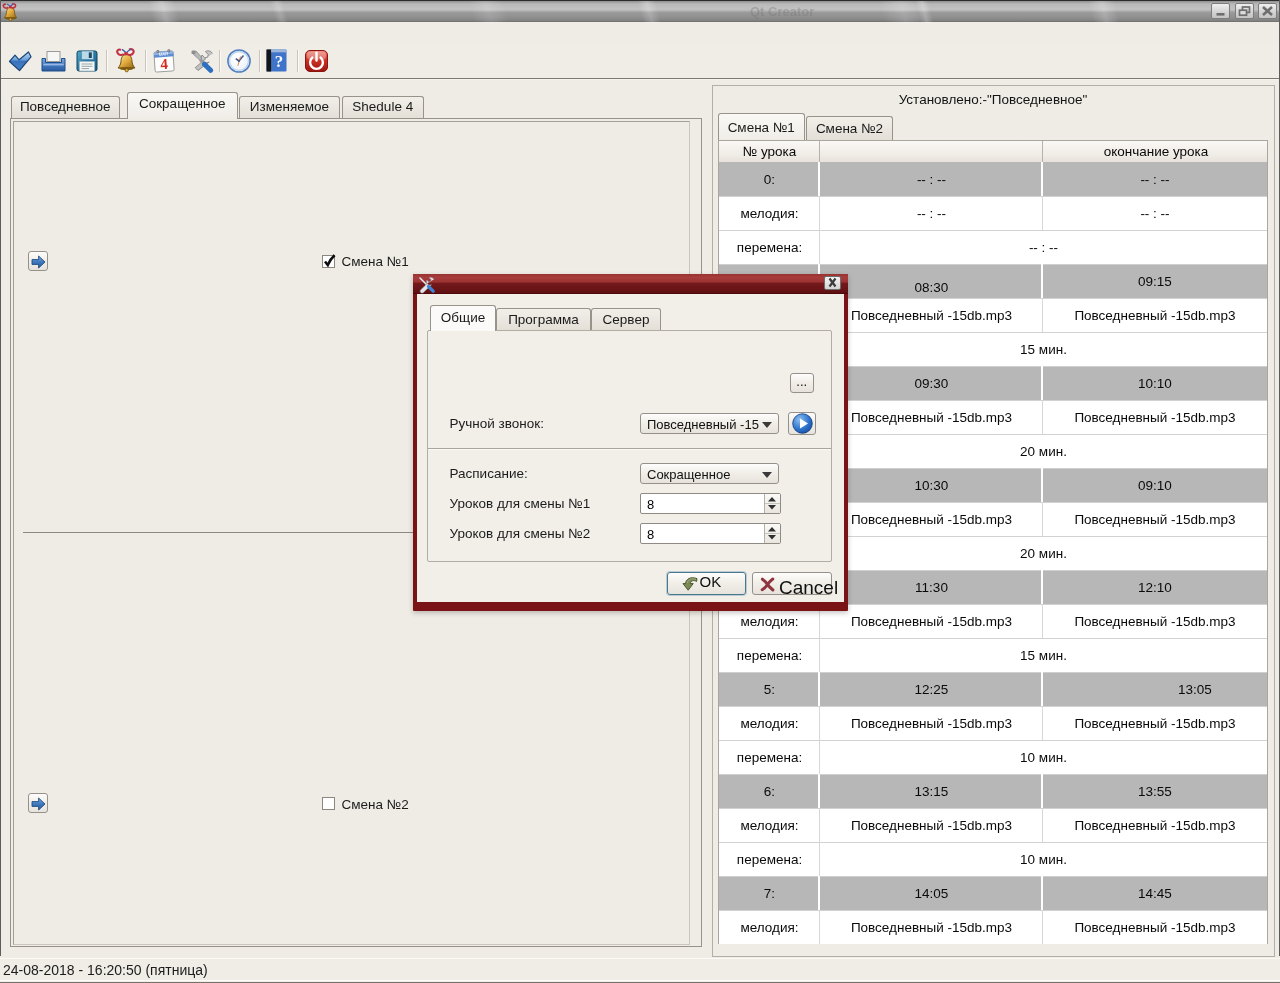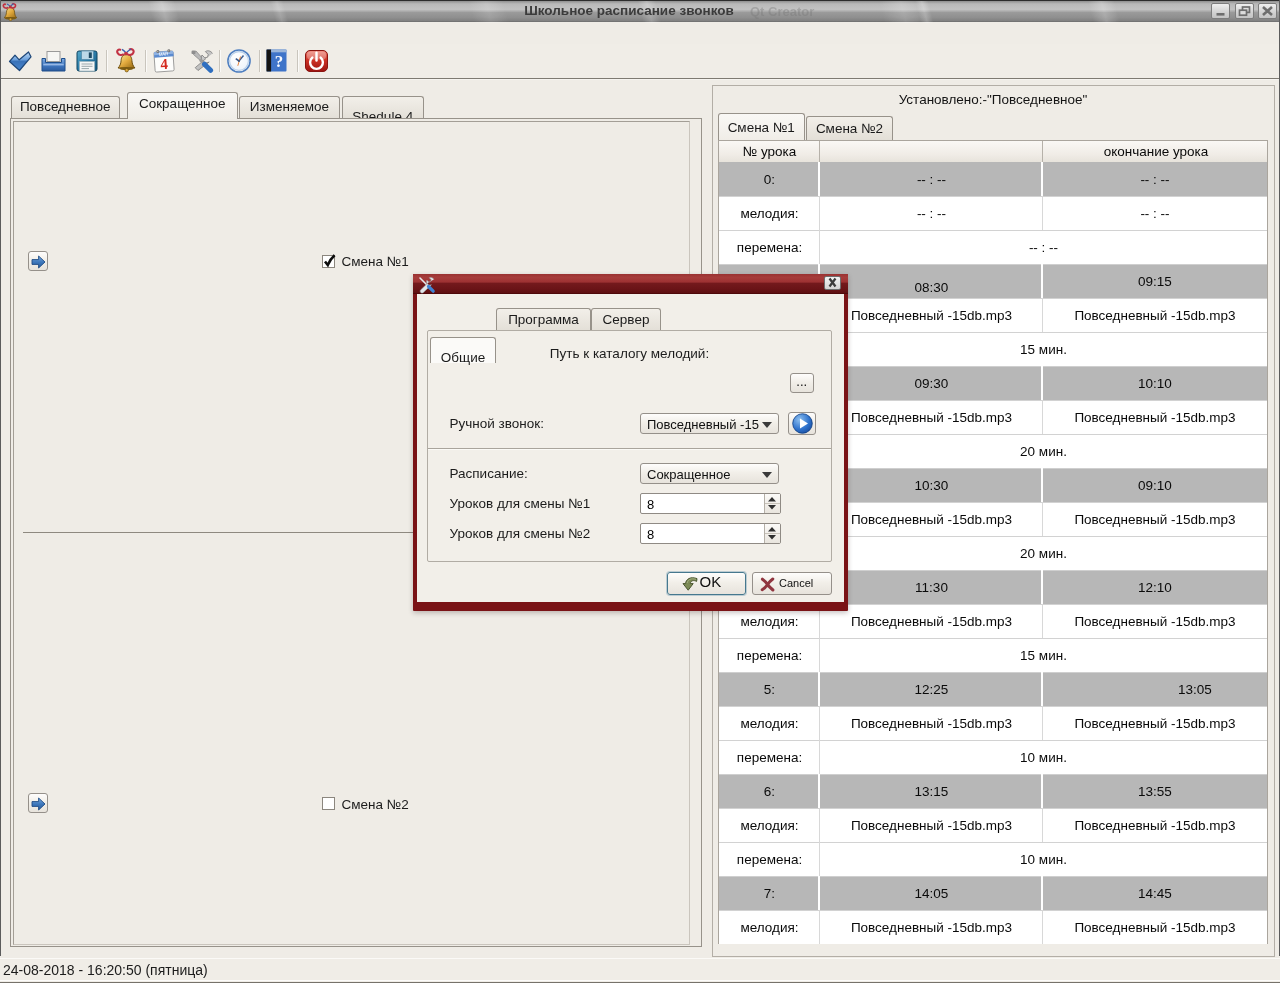--- a/index.html
+++ b/index.html
@@ -54,21 +54,20 @@
           <stop offset="1" stop-color="#9a6a14"></stop>
         </linearGradient>
       </defs>
 <path d="M8.5 4.5 C5.6 4.5 4.6 7 4.45 9.3 C4.3 11.6 3.5 13.6 2.3 14.8 L14.7 14.8 C13.5 13.6 12.7 11.6 12.55 9.3 C12.4 7 11.4 4.5 8.5 4.5 Z" fill="url(#gold)" stroke="#6d4e0e" stroke-width="0.8"></path>
 <ellipse cx="8.5" cy="15.3" rx="5.6" ry="1.2" fill="#7d5c12"></ellipse>
 <circle cx="8.5" cy="16.4" r="1.3" fill="#d9a83a" stroke="#6d4e0e" stroke-width="0.6"></circle>
 <path d="M4 1.5 C2 .5 .8 2 1.6 3.6 C2.4 5.2 4.6 5.6 6.2 4.4 M10 1.2 C12 .2 14 1.4 13.4 3.2 C12.8 5 10.6 5.4 9 4.4" fill="none" stroke="#c03040" stroke-width="1.6"></path>
 <path d="M5 1 C6.8 2 8.2 2.6 8.4 4.2 M11.5 .8 C9.8 1.8 8.6 2.6 8.4 4.2" fill="none" stroke="#3a5fae" stroke-width="1.1"></path>
 <circle cx="8.3" cy="4" r="1.4" fill="#c03040"></circle>
     </svg>
-<div id="title-text" class="abs">Школьное расписание звонков</div>
 <div id="qtghost" class="abs">Qt Creator</div>
 <div class="winbtn abs" style="left:1211px;">
       <svg width="17" height="14" viewBox="0 0 17 14" style="position:absolute;left:0;top:0;">
         <rect x="4.5" y="9" width="8" height="2.6" fill="#6e6e6e"></rect>
       </svg>
     </div>
 <div class="winbtn abs" style="left:1235px;">
       <svg width="17" height="14" viewBox="0 0 17 14" style="position:absolute;left:0;top:0;">
         <rect x="6.5" y="3" width="7" height="5.4" fill="none" stroke="#6e6e6e" stroke-width="1.7"></rect>
         <rect x="3.5" y="6.2" width="7" height="5" fill="#dcdcdc" stroke="#6e6e6e" stroke-width="1.7"></rect>
@@ -194,21 +193,21 @@
 <rect x="1.5" y="1.5" width="22" height="21" rx="4.5" fill="url(#pw)" stroke="#8a1410" stroke-width="1"></rect>
 <rect x="3" y="2.5" width="19" height="8" rx="3.5" fill="#ffffff" opacity=".28"></rect>
 <path d="M8.3 8.6 A6.4 6.4 0 1 0 16.7 8.6" fill="none" stroke="#ffffff" stroke-width="2.4" stroke-linecap="round"></path>
 <path d="M12.5 3.8 L12.5 11.5" stroke="#ffffff" stroke-width="2.4" stroke-linecap="round"></path>
     </svg>
 <div id="tbline" class="abs"></div>
 <div class="abs pane" style="left:10px;top:117.5px;width:692px;height:829.5px;background:#efece6;z-index:1;"></div>
 <div class="tab" style="left:11px;top:95.5px;width:108.5px;height:23.0px;padding-top:2px;z-index:0;">Повседневное</div>
 <div class="tab active" style="left:127px;top:92px;width:110.5px;height:26.5px;padding-top:3px;z-index:3;">Сокращенное</div>
 <div class="tab" style="left:239px;top:95.5px;width:101px;height:23.0px;padding-top:2px;z-index:0;">Изменяемое</div>
-<div class="tab" style="left:341.5px;top:95.5px;width:82.5px;height:23.0px;padding-top:12px;z-index:0;">Shedule 4</div>
+<div class="tab" style="left:341.5px;top:95.5px;width:82.5px;height:23.0px;padding-top:2px;z-index:0;">Shedule 4</div>
 <div class="abs" style="left:13px;top:120.5px;width:676.5px;height:824px;border:1px solid #a39e96;border-right-color:#cac5bd;border-bottom-color:#cac5bd;box-sizing:border-box;z-index:1;"></div>
 <div class="abs" style="left:23px;top:531.5px;width:657px;height:1px;background:#8e8980;z-index:1;"></div>
 <div class="btn" style="left:28px;top:250.5px;width:20px;height:20.5px;z-index:1;">
       <svg width="15" height="14" viewBox="0 0 15 14" style="position:absolute;left:2px;top:3px;">
         <defs>
           <linearGradient id="ar0" x1="0" y1="0" x2="0" y2="1">
             <stop offset="0" stop-color="#7fb0e4"></stop>
             <stop offset=".5" stop-color="#3e78bc"></stop>
             <stop offset="1" stop-color="#2b5f9e"></stop>
           </linearGradient>
@@ -384,25 +383,24 @@
 <path d="M2 2 L10 10" stroke="#e6e9ec" stroke-width="1.6" stroke-linecap="round"></path>
 <path d="M15.8 3.4 C15 1.6 12.8 1 11.3 1.8 L13.2 3.7 L12.7 5.6 L10.8 6.1 L8.9 4.2 C8.1 5.8 8.7 7.8 10.3 8.7 C11.3 9.2 12.4 9.2 13.4 8.8 L5.4 16.4 C4.6 17.2 3.4 17.2 2.7 16.4 C2 15.7 2 14.5 2.8 13.8 L10.6 6.3" fill="#e2e6ea" stroke="#9aa2a8" stroke-width=".6"></path>
 <path d="M10.5 10.5 L15.2 15.2" stroke="#3f83d4" stroke-width="3.2" stroke-linecap="round"></path>
       </svg>
 <div class="abs" style="left:411px;top:2.5px;width:17px;height:13.5px;background:linear-gradient(180deg,#f2f2f2,#d4d4d4);border:1px solid #6e6e6e;border-radius:2px;box-sizing:border-box;">
         <svg width="15" height="11" viewBox="0 0 15 11" style="position:absolute;left:0;top:0;">
           <path d="M4.5 1.5 L10.5 9.5 M10.5 1.5 L4.5 9.5" stroke="#3c3c3c" stroke-width="2.2"></path>
         </svg>
       </div>
 <div class="abs" style="left:4.5px;top:20px;width:426.5px;height:308.5px;background:#f2efe9;"></div>
-<div class="tab active" style="left:17.5px;top:31.5px;width:66px;height:25.5px;padding-top:12px;background:#fbfaf8;font-size:13.5px;margin-top:32px;">Общие</div>
+<div class="tab active" style="left:17.5px;top:31.5px;width:66px;height:25.5px;padding-top:4px;background:#fbfaf8;font-size:13.5px;">Общие</div>
 <div class="tab" style="left:83.5px;top:34px;width:95px;height:23px;padding-top:3px;font-size:13.5px;">Программа</div>
 <div class="tab" style="left:178.5px;top:34px;width:70px;height:23px;padding-top:3px;font-size:13.5px;">Сервер</div>
 <div class="abs" style="left:14.5px;top:56.5px;width:405px;height:232px;border:1px solid #b1aca4;border-radius:2px;box-sizing:border-box;"></div>
-<div class="abs" style="left:14.5px;top:72px;width:405px;text-align:center;font-size:13.5px;color:#1c1c1c;">Путь к каталогу мелодий:</div>
 <div class="btn" style="left:377.5px;top:99.5px;width:23.5px;height:19.5px;font-size:13px;color:#111;text-align:center;">...</div>
 <div class="abs lbl" style="left:37px;top:142px;">Ручной звонок:</div>
 <div class="btn" style="left:227.5px;top:139.5px;width:139px;height:20.5px;overflow:hidden;">
         <div style="position:absolute;left:6px;top:2.6px;font-size:13px;color:#111;white-space:nowrap;">Повседневный -15</div>
         <svg width="10" height="6" viewBox="0 0 10 6" style="position:absolute;right:6px;top:8px;">
           <path d="M0 0 L10 0 L5 6 Z" fill="#3a3a3a"></path>
         </svg>
       </div>
 <div class="btn" style="left:375.5px;top:138.5px;width:27.5px;height:22.5px;">
         <svg width="21" height="21" viewBox="0 0 21 21" style="position:absolute;left:2.6px;top:0.4px;">
@@ -455,15 +453,15 @@
         <svg width="17" height="16" viewBox="0 0 17 16" style="position:absolute;left:13px;top:3px;">
           <path d="M16 2.6 C9.5 0.2 4.8 3.2 4.6 7.6 L2 7.6 L7.2 14.2 L12.2 7.6 L9.2 7.6 C9.8 4.6 12.6 3.8 15.6 5.4 Z" fill="#7c8a55" stroke="#4a5630" stroke-width="1" stroke-linejoin="round"></path>
           <path d="M15 3.4 C10 1.6 6.6 4 6.2 7" fill="none" stroke="#aab588" stroke-width="1" opacity=".8"></path>
         </svg>
         <div style="position:absolute;left:32px;top:0;font-size:15px;color:#101010;">OK</div>
       </div>
 <div class="btn" style="left:339.5px;top:298px;width:79.5px;height:23.5px;">
         <svg width="15" height="15" viewBox="0 0 15 15" style="position:absolute;left:7px;top:4px;">
           <path d="M2.4 2.2 C4.6 3.8 6.2 5.5 7.5 7.5 C9.1 5.3 10.9 3.4 12.8 2 M2.2 12.8 C4.4 11.5 6 9.8 7.5 7.5 M12.9 13 C10.9 11.3 9 9.5 7.5 7.5" fill="none" stroke="#90353f" stroke-width="3" stroke-linecap="round"></path>
         </svg>
-        <div style="position:absolute;left:26px;top:4px;font-size:11px;color:#101010;">Cancel</div>
+        <div style="position:absolute;left:26px;top:4px;font-size:19px;color:#101010;">Cancel</div>
       </div>
 </div>
 </div>
 </body></html>

